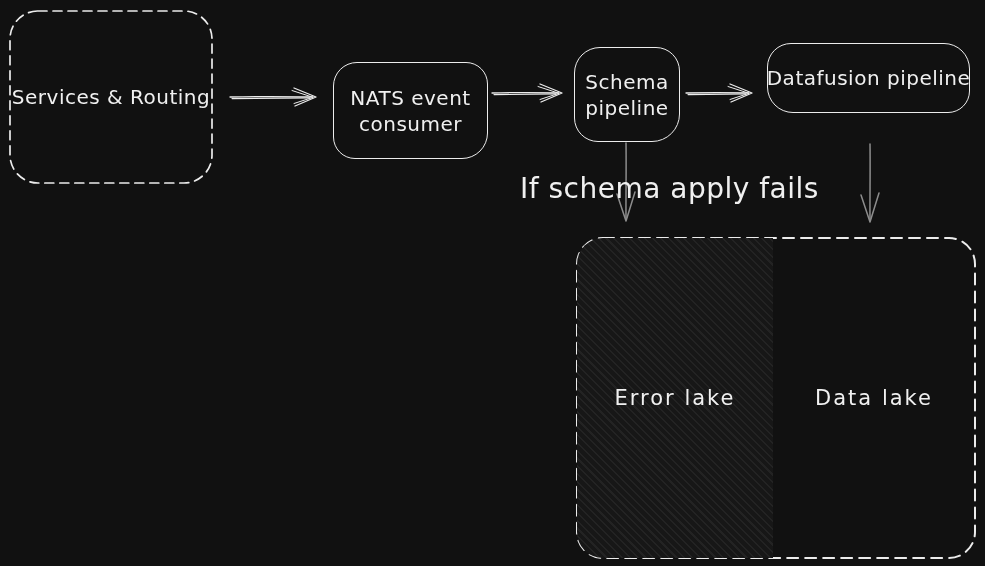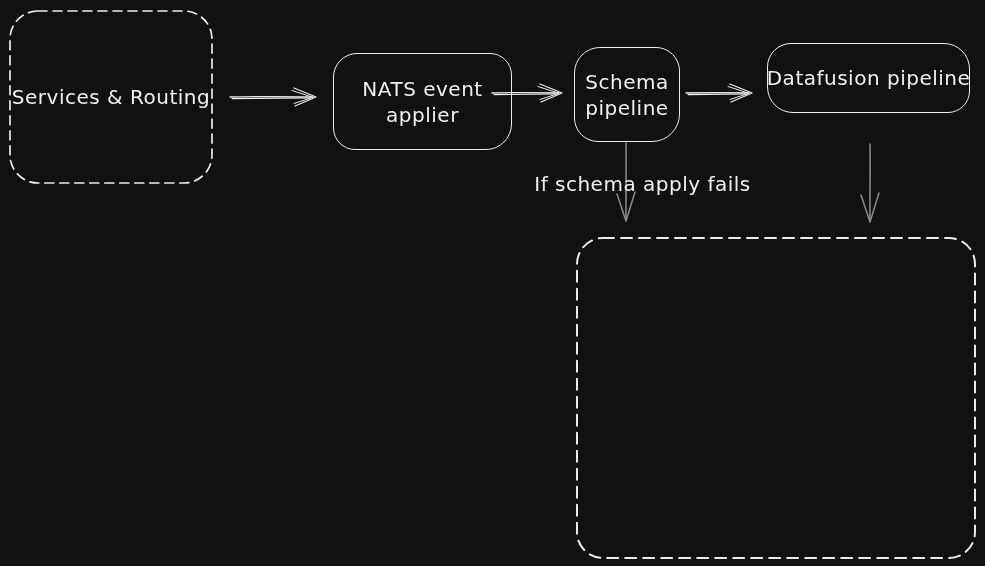--- a/index.html
+++ b/index.html
@@ -16,21 +16,21 @@
   .node.solid{border:1.7px solid var(--stroke,#ececec);}
   .node-label{
     font-size:20px;line-height:26px;letter-spacing:0.5px;
     color:var(--text,#f0f0f0);white-space:nowrap;
   }
   .node-label span{display:block;}
   svg{position:absolute;overflow:visible;}
   .wstroke{stroke:var(--stroke,#ececec);fill:none;stroke-linecap:round;stroke-linejoin:round;}
   .gstroke{stroke:var(--arrow-gray,#8d8d8d);fill:none;stroke-linecap:round;stroke-linejoin:round;}
   .edge-label{
-    position:absolute;font-size:20px;letter-spacing:0.5px;white-space:nowrap;
+    position:absolute;font-size:28px;letter-spacing:0.5px;white-space:nowrap;
     color:var(--text,#f0f0f0);text-align:center;
   }
   .lake-inner{
     position:absolute;left:577px;top:238px;width:398px;height:320px;
     border-radius:26px;overflow:hidden;
   }
   .hatch{
     position:absolute;left:0;top:0;bottom:0;width:196px;
     background:repeating-linear-gradient(
       45deg,
@@ -61,24 +61,24 @@
     </div>
   </div>
 
   <svg style="left:228px;top:83px;" width="92" height="28">
     <path class="wstroke" stroke-width="1.3" d="M2 14 C 30 13.3, 62 13.6, 85 13.9"></path>
     <path class="wstroke" stroke-width="1.1" d="M4 15.6 L 82 14.9"></path>
     <path class="wstroke" stroke-width="1.3" d="M66 5 L88 14 L67 23"></path>
     <path class="wstroke" stroke-width="1" d="M64 7.5 L85 14.3 L66 20.5"></path>
   </svg>
 
-  <div class="node solid" style="left:333px;top:53px;width:179px;height:97px;border-radius:24px 22px 26px 22px;">
+  <div class="node solid" style="left:333px;top:62px;width:155px;height:97px;border-radius:24px 22px 26px 22px;">
     <div class="node-label">
       <span>NATS event</span>
-      <span>applier</span>
+      <span>consumer</span>
     </div>
   </div>
 
   <svg style="left:490px;top:79px;" width="76" height="28">
     <path class="wstroke" stroke-width="1.3" d="M2 14 C 25 13.4, 50 13.6, 69 13.9"></path>
     <path class="wstroke" stroke-width="1.1" d="M4 15.6 L 66 14.9"></path>
     <path class="wstroke" stroke-width="1.3" d="M50 5 L72 14 L51 23"></path>
     <path class="wstroke" stroke-width="1" d="M48 7.5 L69 14.3 L50 20.5"></path>
   </svg>
 
@@ -110,14 +110,19 @@
   <svg style="left:855px;top:142px;" width="30" height="84">
     <path class="gstroke" stroke-width="1.5" d="M15 2 C 15.4 25, 14.8 55, 15 78"></path>
     <path class="gstroke" stroke-width="1.5" d="M6 53 L15 80 L24 51"></path>
   </svg>
 
   <div class="edge-label" style="left:520px;top:172px;width:245px;">If schema apply fails</div>
 
   <svg style="left:575px;top:236px;" width="402" height="324">
     <rect class="wstroke" x="2" y="2" width="398" height="320" rx="26" stroke-width="2" stroke-dasharray="11 7"></rect>
   </svg>
+  <div class="lake-inner">
+    <div class="hatch"></div>
+    <div class="lake-label error">Error lake</div>
+    <div class="lake-label data">Data lake</div>
+  </div>
 
 </div>
 
 </body></html>

